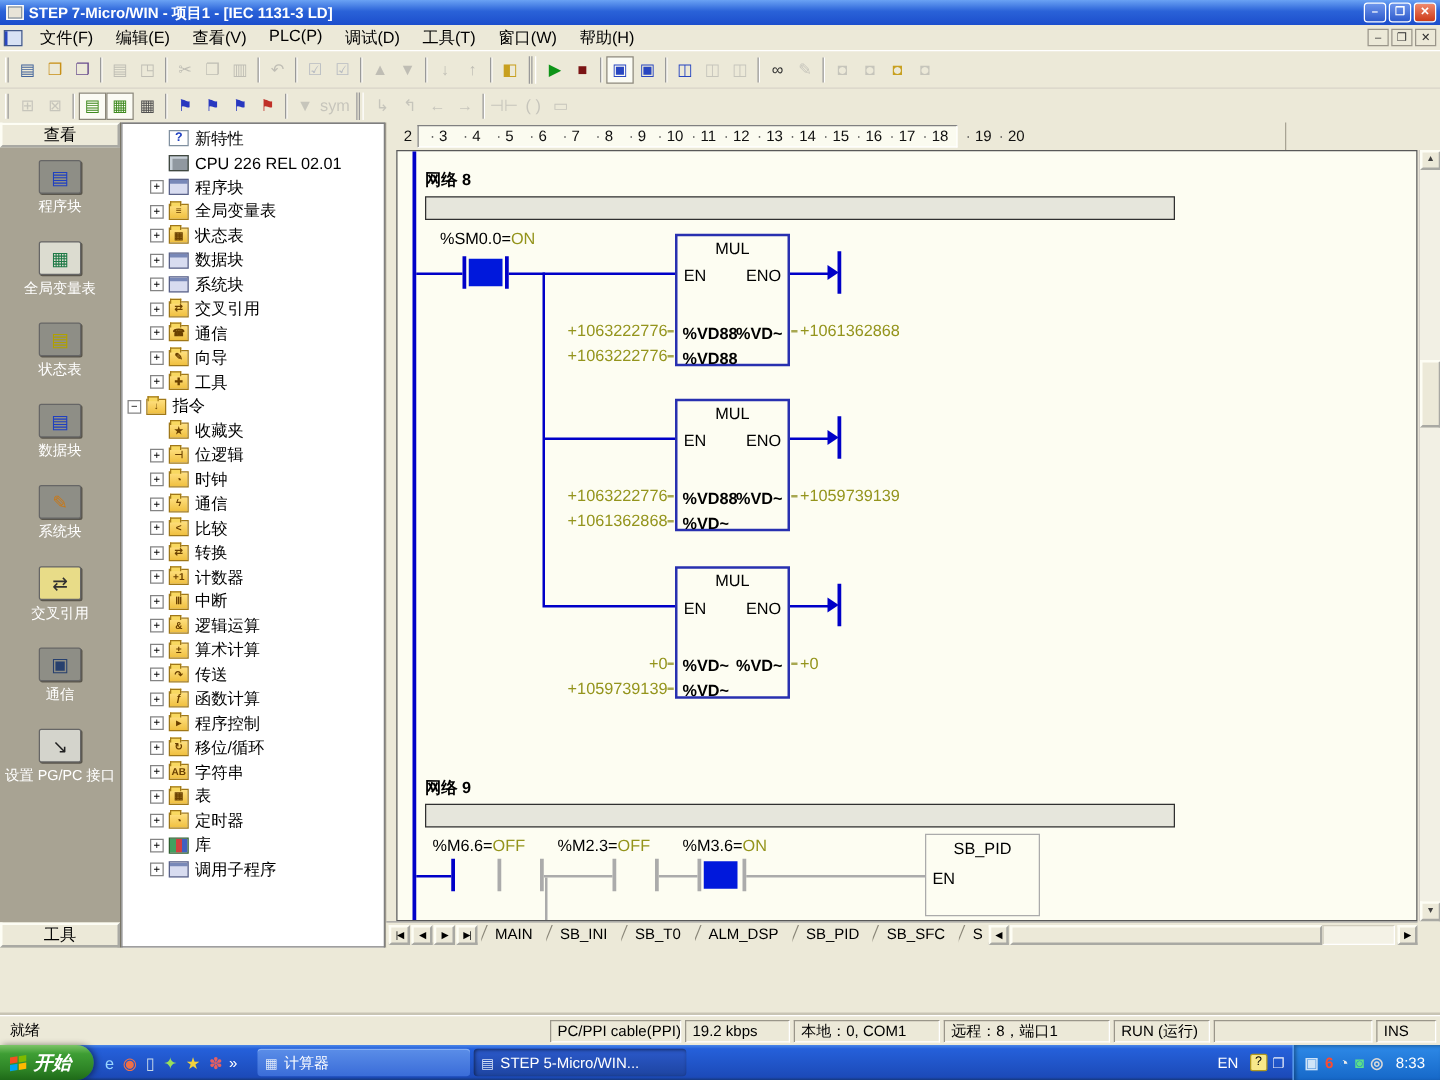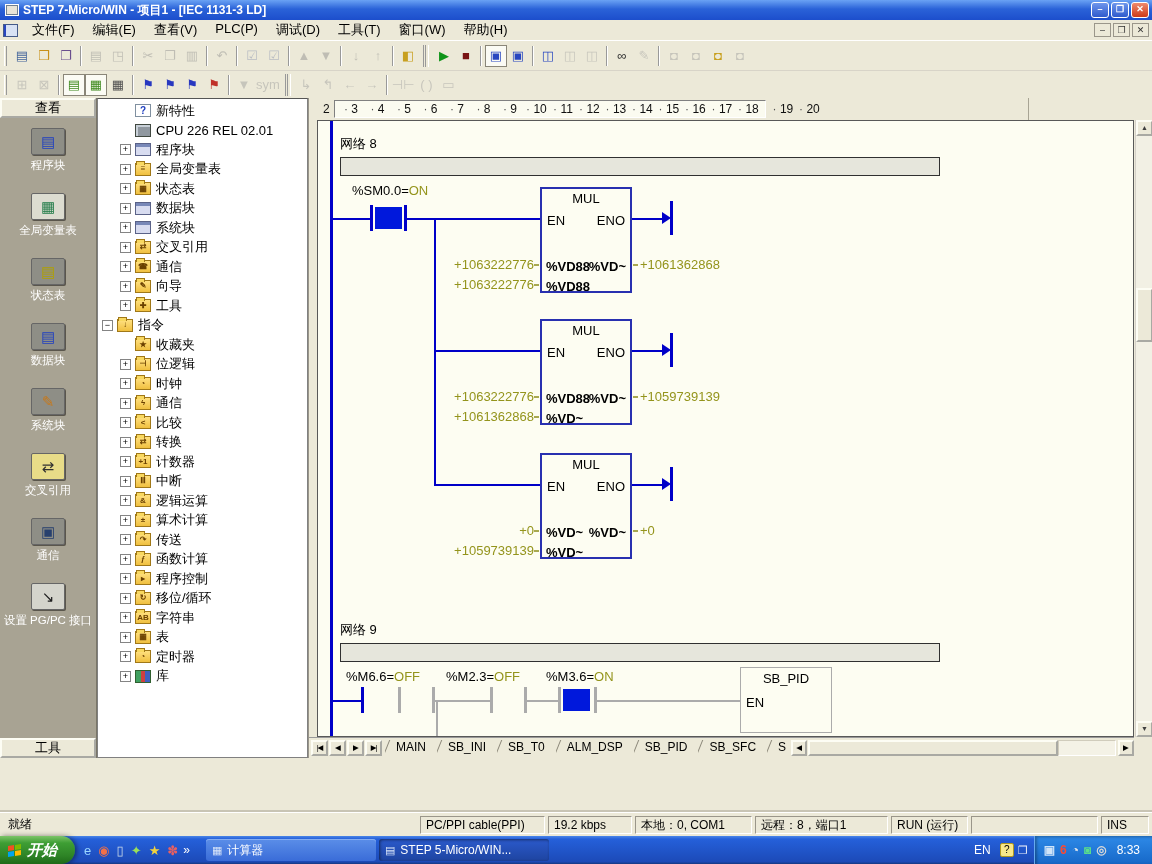--- a/index.html
+++ b/index.html
@@ -69,21 +69,21 @@
 .ladder{position:absolute;inset:0;font-size:13px;color:#000}
 .w{position:absolute;background:#0000C8}
 .w.h{height:2px}
 .w.v{width:2px}
 .w.gray{background:#ABABAB}
 .cbar{position:absolute;width:3px;height:26px;background:#0000C8}
 .cbar.gray{background:#ABABAB}
 .csq{position:absolute;width:27px;height:22px;background:#0018DC}
 .claddr{position:absolute;white-space:nowrap}
 .st{color:#94941C}
-.net-title{position:absolute;font-weight:400}
+.net-title{position:absolute;font-weight:700}
 .net-comment{position:absolute;height:19px;background:#E6E6DC;border:1px solid #303030}
 .mulbox{position:absolute;width:92px;height:106px;border:2px solid #2830B0}
 .bt{text-align:center;margin-top:2px}
 .ben{position:absolute;left:5px;top:24px}
 .beno{position:absolute;right:5px;top:24px}
 .pin{position:absolute;font-weight:700;white-space:nowrap}
 .pl{left:4px}.pr{right:4px}
 .r1{top:70px}.r2{top:90px}
 .pv{position:absolute;color:#94941C;white-space:nowrap}
 .pv.right{width:120px;text-align:right}
@@ -493,20 +493,27 @@
         </span>
         <span class="tlabel">定时器</span>
       </div>
       <div class="trow d1">
         <span class="texp plus"></span>
         <span class="ticn lib">
           <i class="mk"></i>
         </span>
         <span class="tlabel">库</span>
       </div>
+      <div class="trow d1">
+        <span class="texp plus"></span>
+        <span class="ticn block">
+          <i class="mk"></i>
+        </span>
+        <span class="tlabel">调用子程序</span>
+      </div>
     </div>
 
   <div class="editor">
     <div class="ruler">
       <span class="rpre">2</span>
       <span class="rstrip">
 
       <span class="rnum">3</span>
           <span class="rnum">4</span>
           <span class="rnum">5</span>
@@ -662,21 +669,21 @@
     </div>
   </div>
 </div>
 
 <div class="belowgap"></div>
 
 <div class="statusbar">
   <span class="sb-ready">就绪</span>
   <span class="sb-sections">
 
-  <span class="sb-sec" style="width: 125px;">PC/PPI cable(PPI)</span>
+  <span class="sb-sec" style="width: 105px;">PC/PPI cable(PPI)</span>
       <span class="sb-sec" style="width: 84px;">19.2 kbps</span>
       <span class="sb-sec" style="width: 117px;">本地：0, COM1</span>
       <span class="sb-sec" style="width: 133px;">远程：8，端口1</span>
       <span class="sb-sec" style="width: 77px;">RUN (运行)</span>
       <span class="sb-sec" style="width: 127px;"></span>
       <span class="sb-sec" style="width: 48px;">INS</span>
     </span>
 </div>
 
 <div class="taskbar">

